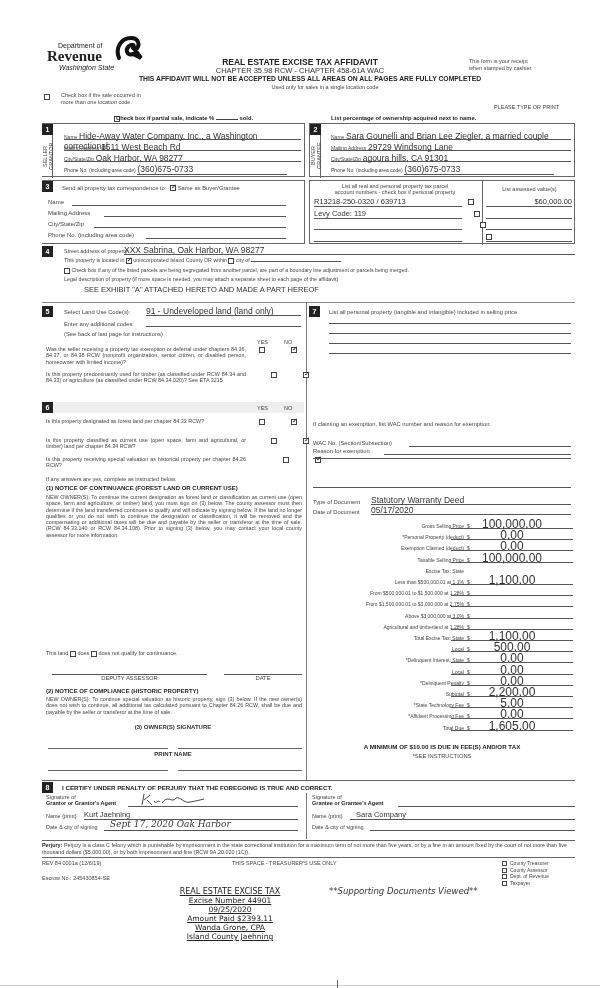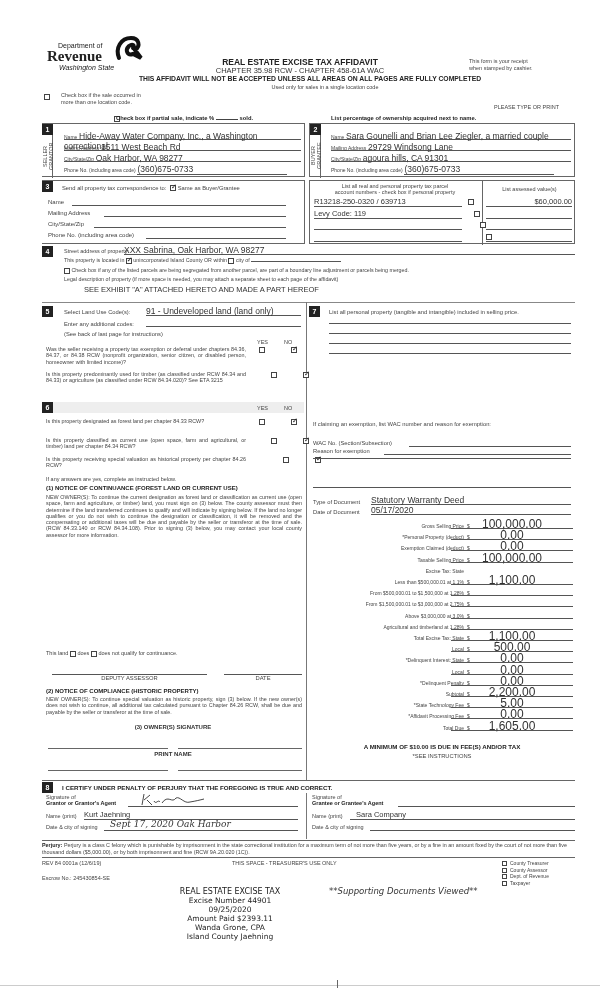--- a/index.html
+++ b/index.html
@@ -13,21 +13,21 @@
   .line { border-bottom: 1px solid #555; }
   .secnum { position:absolute; width:11px; height:11px; background:#222; color:#fff; font-size:7px; font-weight:bold; text-align:center; line-height:11px; }
   .cb { display:inline-block; width:6px; height:6px; border:1px solid #444; vertical-align:middle; position:relative; background:#fff; }
   .cb.checked::after { content:"✓"; position:absolute; left:0px; top:-3px; font-size:7px; color:#222; }
   .vtext { position:absolute; writing-mode: vertical-rl; transform: rotate(180deg); font-size:5.5px; color:#444; text-align:center; line-height:6px; }
   .right { text-align:right; }
   .center { text-align:center; }
   .tax-label { position:absolute; width:155px; text-align:right; font-size:5px; color:#444; }
   .tax-dollar { position:absolute; font-size:5px; color:#444; }
   .tax-val { position:absolute; width:122px; text-align:center; font-size:12px; color:#333; border-bottom:1px solid #555; height:10px; line-height:10px; }
-  .stamp { font-family: "DejaVu Sans", sans-serif; font-size:7.5px; color:#222; text-align:center; line-height:9px; }
+  .stamp { font-family: "DejaVu Sans", sans-serif; font-size:7.5px; color:#222; text-align:center; line-height:9px;text-decoration:underline; }
 </style>
 </head>
 <body>
 
 
 
 
 <div class="abs" style="left:45px;top:42px;width:100px;height:30px;">
   <div class="abs" style="left:13px;top:0;font-size:7px;">Department of</div>
   <div class="abs" style="left:2px;top:6px;font-family:'Liberation Serif',serif;font-weight:bold;font-size:15px;">Revenue</div>

